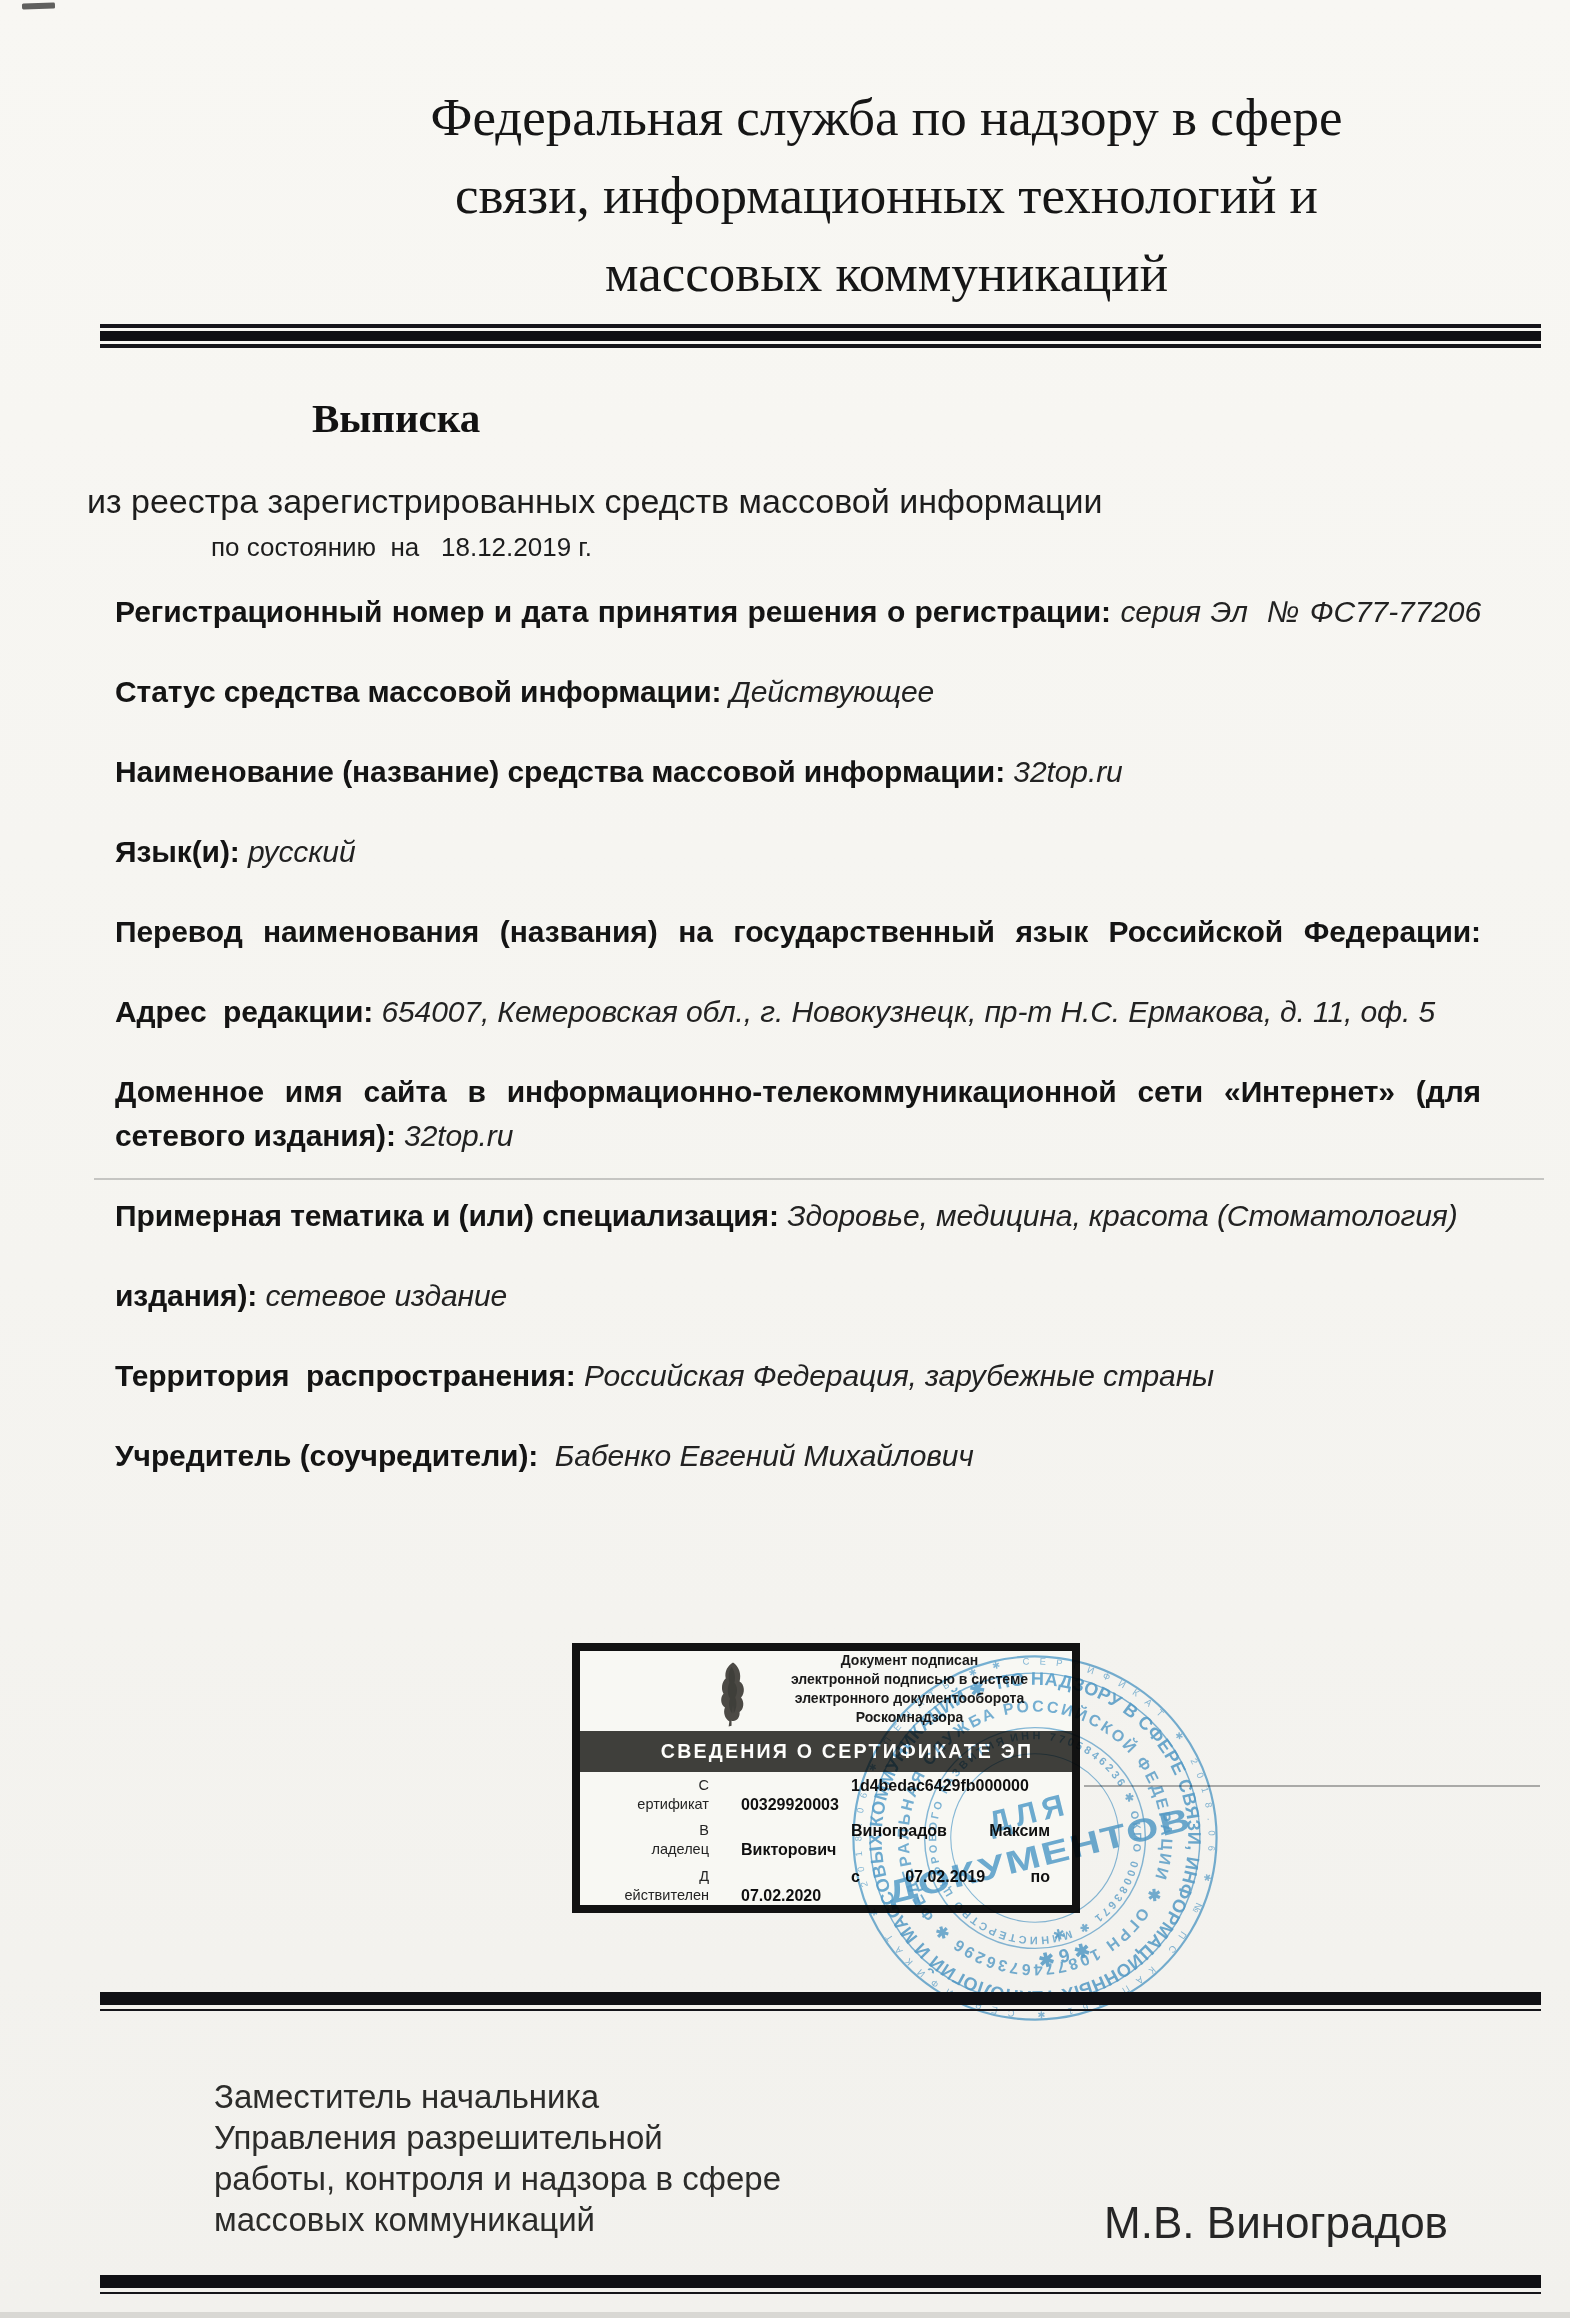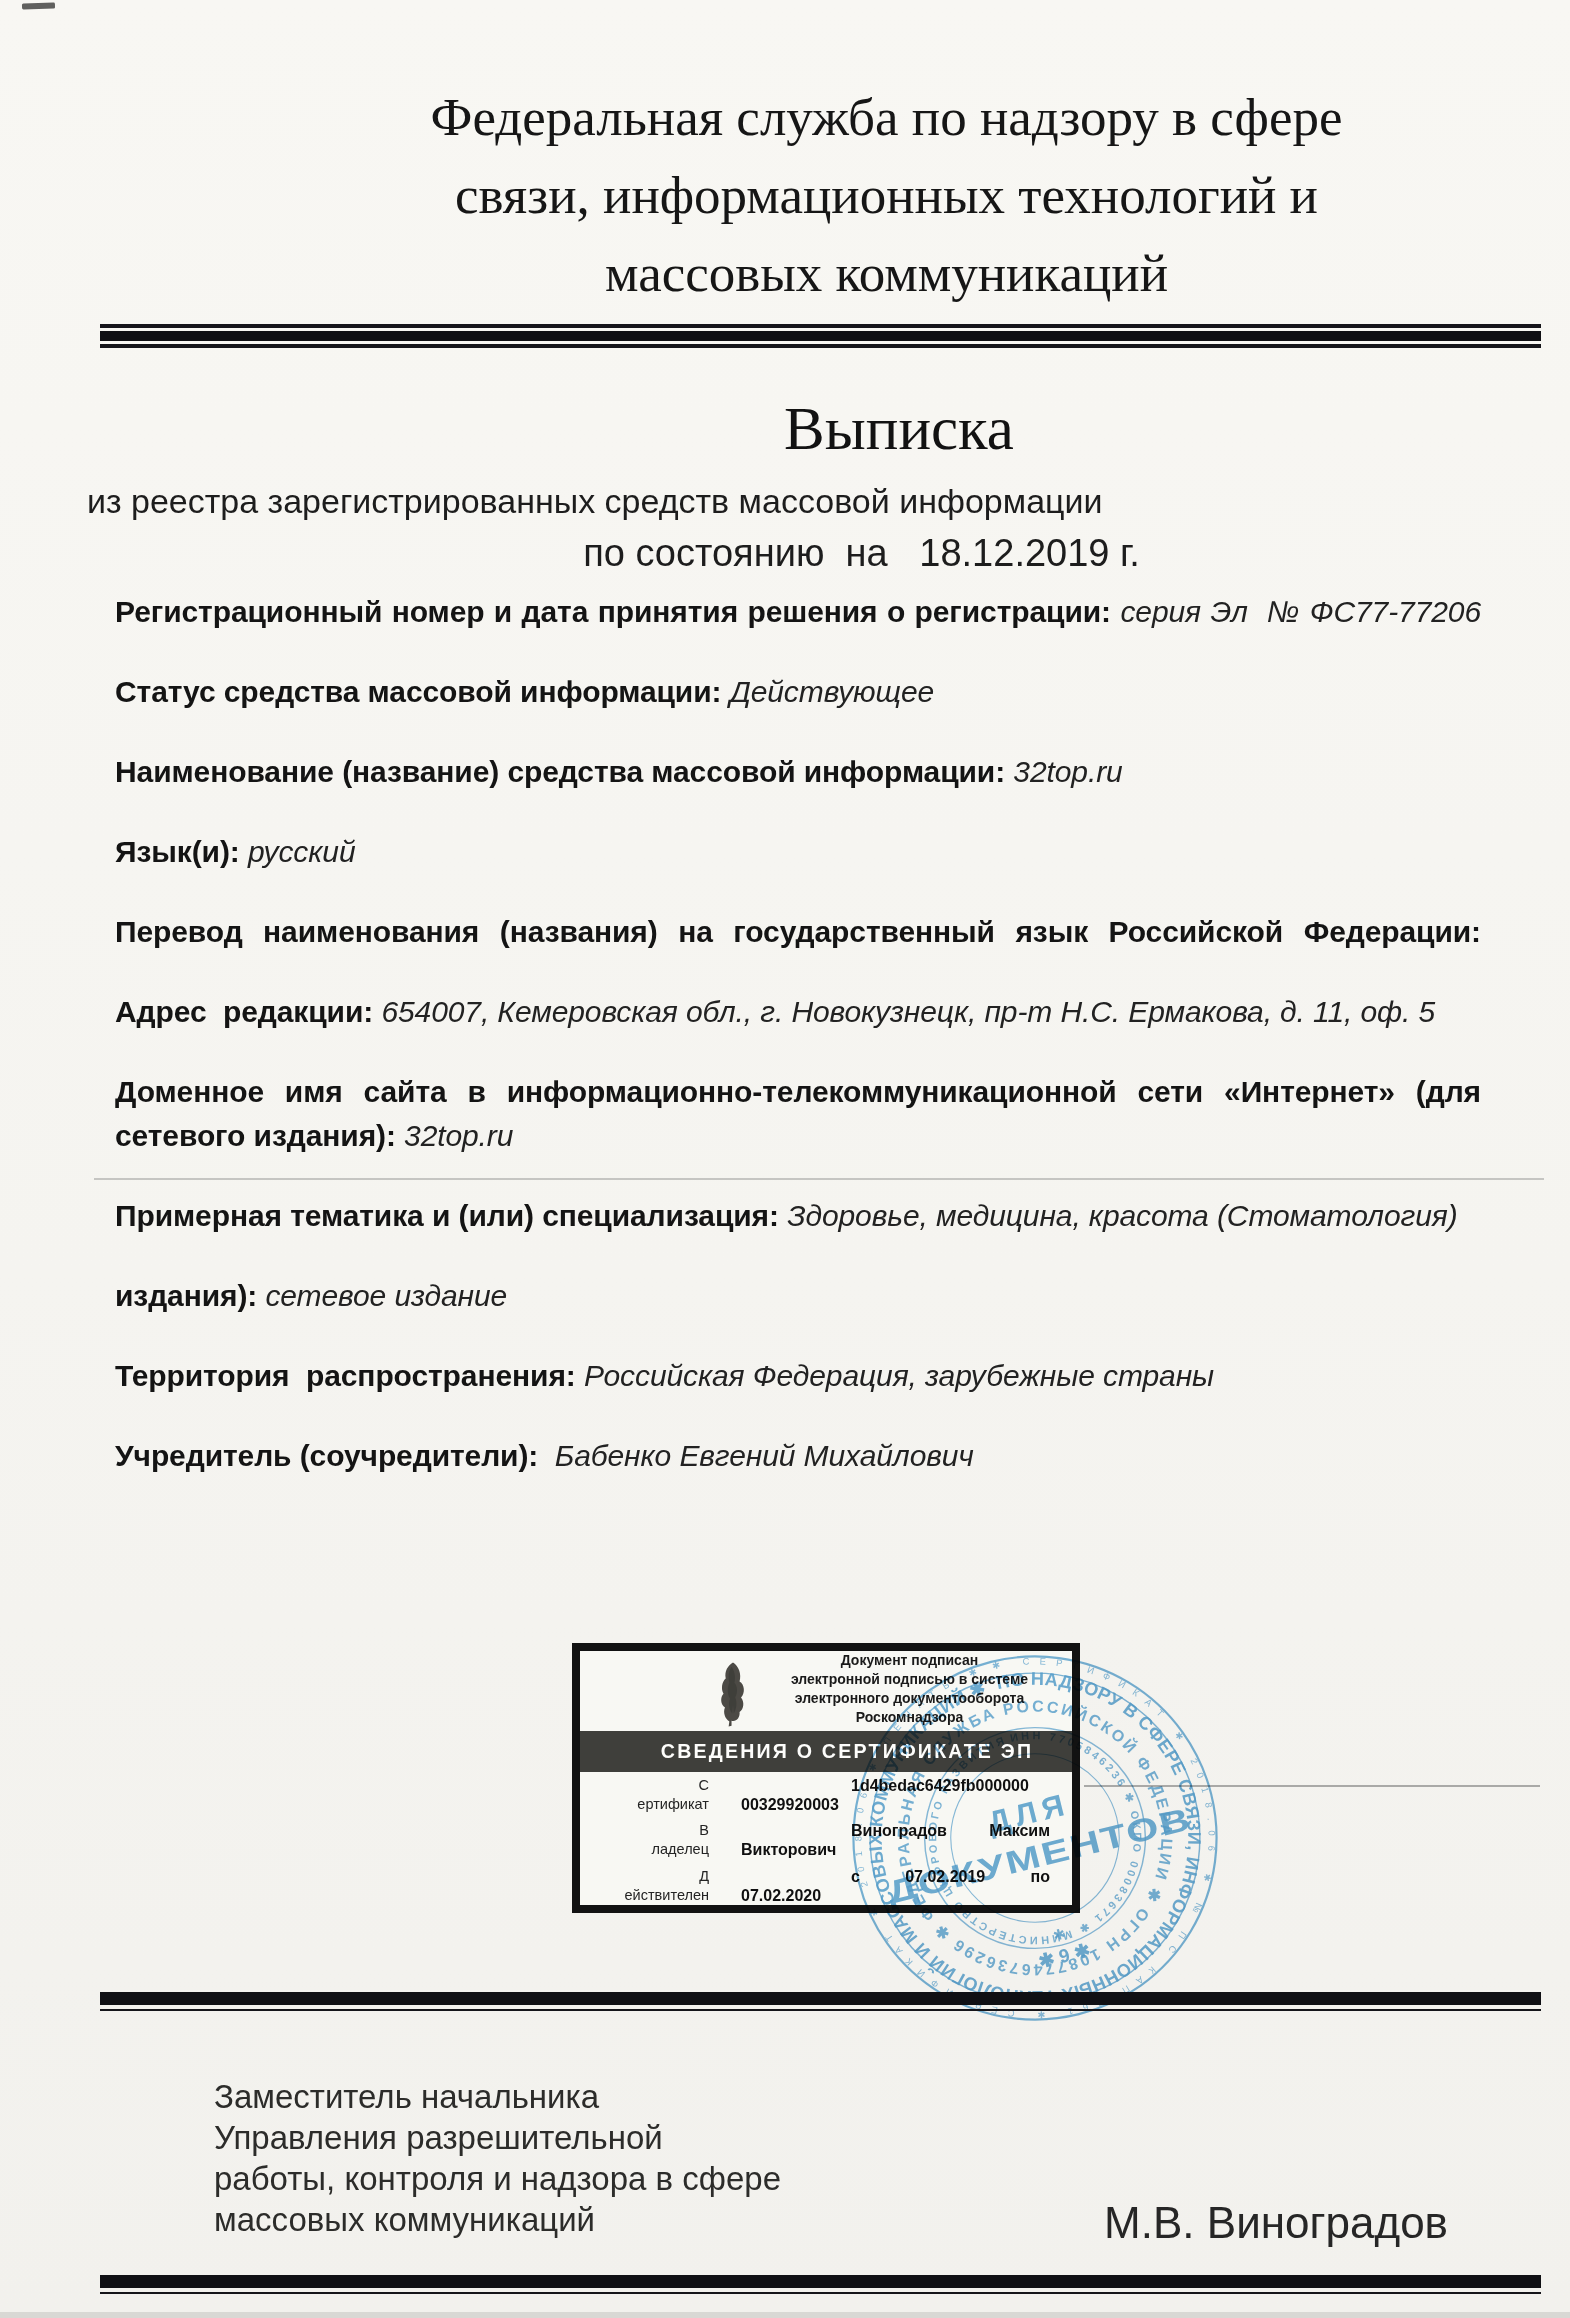--- a/index.html
+++ b/index.html
@@ -25,25 +25,25 @@
   .rule .thin{height:3.6px;background:#15151a;}
   .rule .thick{height:10.2px;background:#101014;}
   .rule.triple .thin:first-child{margin-bottom:3.6px;}
   .rule.triple .thick{margin-bottom:2.9px;}
   .rule.duo .thick{height:13px;margin-bottom:3.6px;}
   .rule.duo .thin{height:2.9px;}
 
   
   .doc-title{
     position:absolute;top:394px;left:312px;right:84px;
-    text-align:center;font-family:"Liberation Serif",serif;
-    font-weight:normal;font-size:61px;color:#121212;
+    font-family:"Liberation Serif",serif;
+    font-weight:bold;font-size:41px;color:#121212;
   }
   .doc-sub1{position:absolute;top:482px;left:87px;right:87px;text-align:left;font-size:34px;color:#1d1d1d;}
-  .doc-sub2{position:absolute;top:532px;left:211px;right:58px;text-align:center;font-size:38px;color:#1d1d1d;white-space:pre;}
+  .doc-sub2{position:absolute;top:532px;left:211px;right:58px;text-align:left;font-size:26px;color:#1d1d1d;white-space:pre;}
 
   
   .fields{position:absolute;top:590px;left:115px;right:89px;}
   .fields p{
     margin:0 0 36px 0;
     font-size:30px;line-height:44px;
     text-align:justify;letter-spacing:-0.1px;
   }
   .fields b{font-weight:bold;color:#141414;white-space:pre-wrap;}
   .fields i{font-style:italic;font-weight:normal;color:#222;white-space:pre-wrap;}

